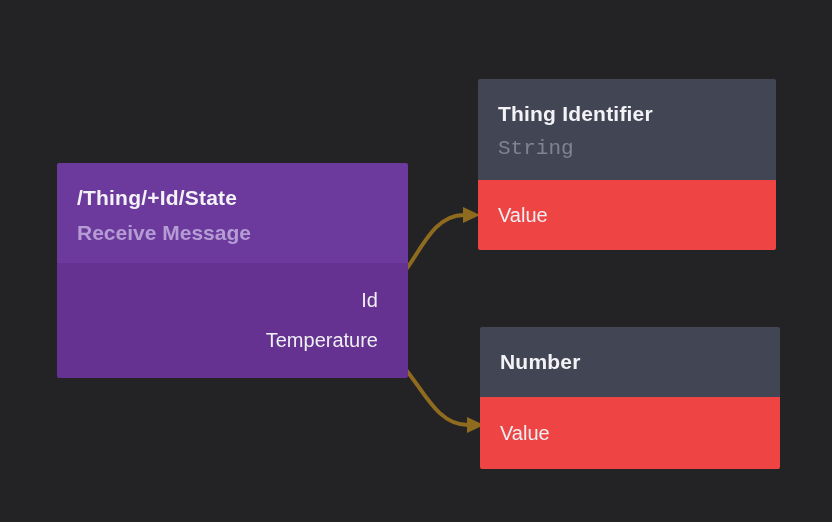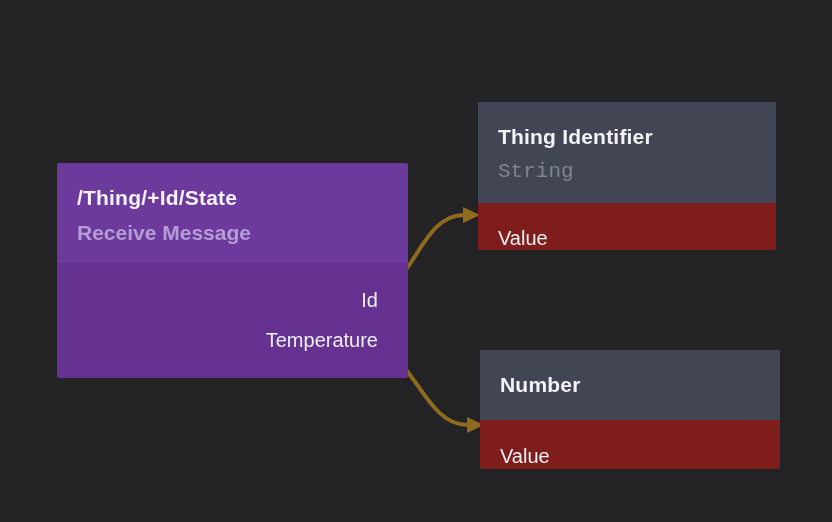--- a/index.html
+++ b/index.html
@@ -67,22 +67,22 @@
     display: flex;
     align-items: center;
   }
   .port-row.out { justify-content: flex-end; padding-right: 30px; }
   .port-label {
     font-size: 20px;
     color: #EEEFF2;
     font-weight: 400;
   }
   
-  .node-gray .node-header { background: #424654; margin-top: 23px; }
-  .node-gray .node-body   { background: #7f1d1d; }
+  .node-gray .node-header { background: #424654; }
+  .node-gray .node-body   { background: #ef4444; }
   .node-gray .node-subtitle { color: #7F8494; font-family: Liberation Mono, monospace; }
   .node-thing { left: 478px; top: 79px; width: 298px; height: 171px; }
   .node-thing .node-header { height: 101px; padding: 21px 20px 0 20px; }
   .node-thing .node-body {
     height: 70px;
     display: flex;
     align-items: center;
     padding-left: 20px;
     box-sizing: border-box;
   }

